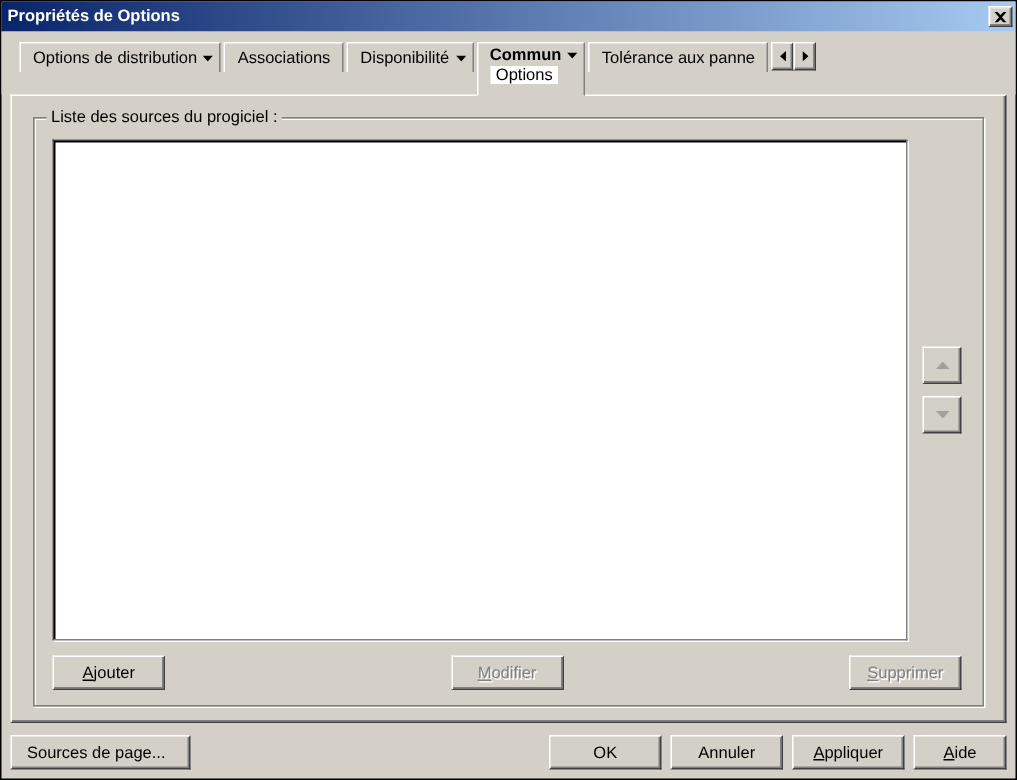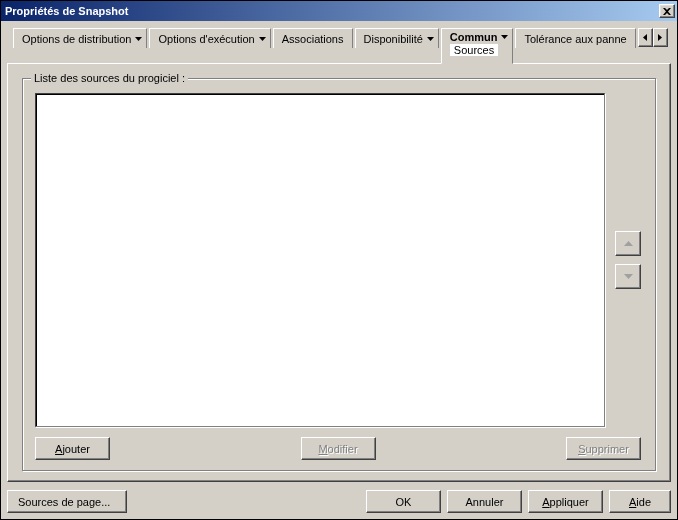--- a/index.html
+++ b/index.html
@@ -170,39 +170,31 @@
   .bottom-bar .spacer { flex: 1; }
   .btn.narrow { min-width: 62px; }
   .btn.wide { min-width: 120px; justify-content: flex-start; padding-left: 10px; }
 </style>
 </head>
 <body>
 
 <div class="window">
 
   <div class="titlebar">
-    <span class="title">Propriétés de Snapshot</span>
+    <span class="title">Propriétés de Options</span>
     <div class="close-btn">
       <svg viewBox="0 0 8 7">
           <path d="M0 0 L2 0 L4 2 L6 0 L8 0 L5 3.5 L8 7 L6 7 L4 5 L2 7 L0 7 L3 3.5 Z" fill="#000"></path>
         </svg>
     </div>
   </div>
 
   <div class="tabstrip">
     <div class="tab">
       <span>Options de distribution</span>
-      <span class="arrow">
-          <svg width="7" height="4">
-            <path d="M0 0 H7 L3.5 4 Z" fill="#000"></path>
-          </svg>
-        </span>
-    </div>
-    <div class="tab">
-      <span>Options d'exécution</span>
       <span class="arrow">
           <svg width="7" height="4">
             <path d="M0 0 H7 L3.5 4 Z" fill="#000"></path>
           </svg>
         </span>
     </div>
     <div class="tab simple">
       <span>Associations</span>
     </div>
     <div class="tab">
@@ -215,21 +207,21 @@
     </div>
     <div class="tab selected">
       <div class="tab-row1">
         <span>Commun</span>
         <span class="arrow">
             <svg width="7" height="4">
               <path d="M0 0 H7 L3.5 4 Z" fill="#000"></path>
             </svg>
           </span>
       </div>
-      <div class="sub">Sources</div>
+      <div class="sub">Options</div>
     </div>
     <div class="tab simple">
       <span>Tolérance aux panne</span>
     </div>
     <div class="scroll-btn">
       <svg width="4" height="7">
           <path d="M4 0 V7 L0 3.5 Z" fill="#000"></path>
         </svg>
     </div>
     <div class="scroll-btn">

